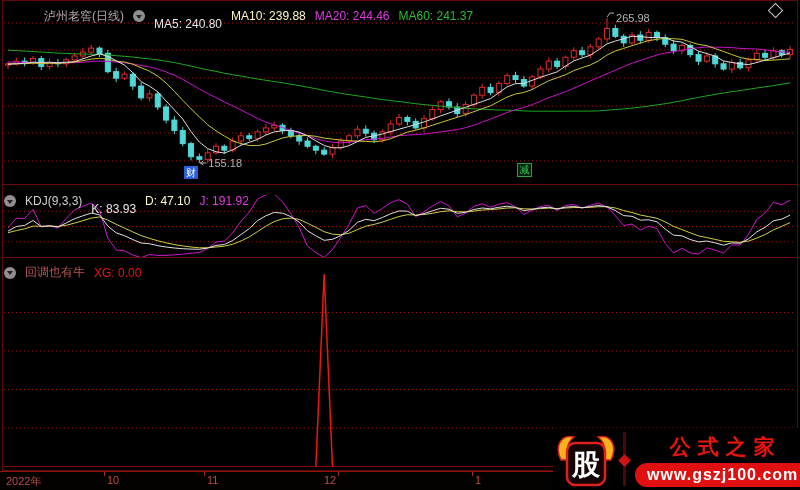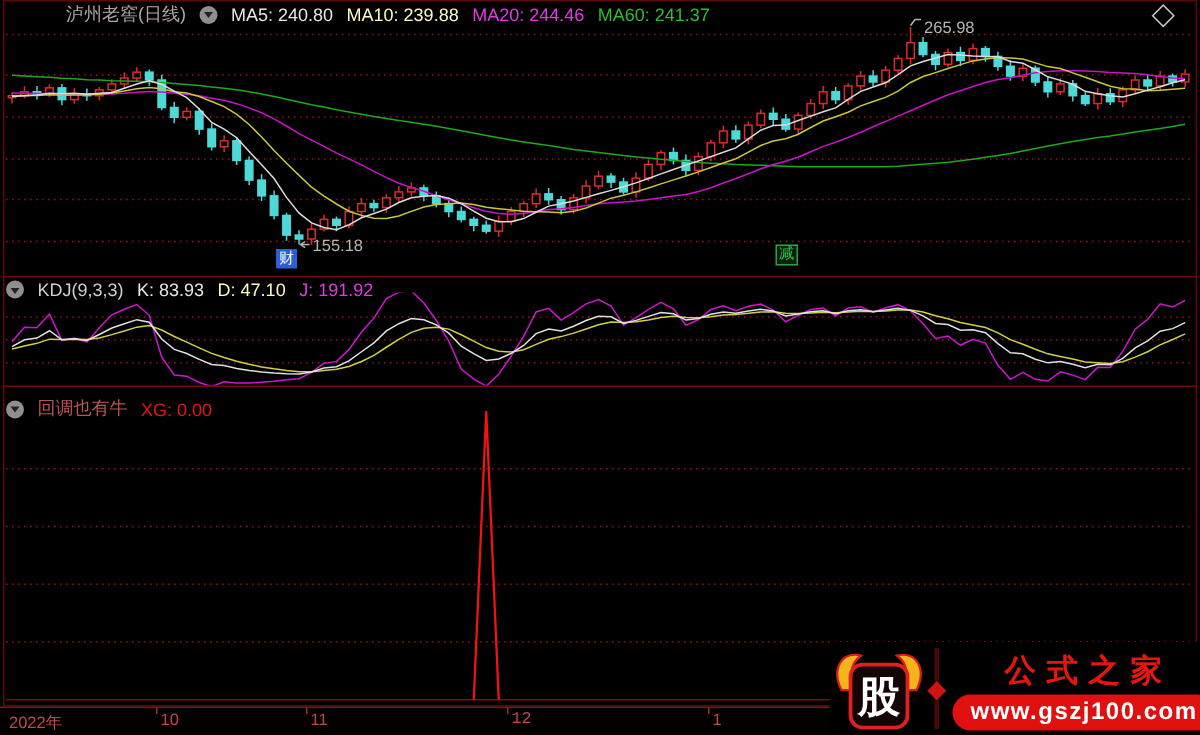--- a/index.html
+++ b/index.html
@@ -7,21 +7,21 @@
           font-family:"Liberation Sans",sans-serif;}
   #chart-svg{position:absolute;left:0;top:0;z-index:5;}
 
   .panel-header{position:absolute;z-index:10;display:flex;align-items:center;gap:9px;
                 font-size:12px;white-space:nowrap;}
   #main-header{left:4px;top:1px;}
   #kdj-header{left:4px;top:186px;}
   #xg-header{left:4px;top:264px;}
 
   .c-symbol{color:#b4a6a6;padding-left:40px;}
-  .c-white{color:#e6e6e6;}
+  .c-white{color:#e6e6e6;margin-top:16px;}
   .c-yellow{color:#fef9c3;text-align:center;}
   .c-magenta{color:#e23ae2;}
   .c-green{color:#2fbb2f;}
   .c-grey{color:#cfcfcf;}
   .c-title-red{color:#b85555;}
   .c-xg-red{color:#ee1111;text-align:center;}
 
   .circle-icon{width:12px;height:12px;border-radius:50%;background:#8f8f8f;
                display:inline-flex;align-items:center;justify-content:center;flex:0 0 auto;}
   .circle-icon .chev{width:0;height:0;border-left:3px solid transparent;
@@ -337,21 +337,21 @@
 
   <div id="diamond-icon"></div>
 
   <div id="x-axis">
     <span class="axis-label" id="year-label" style="left: 6px;">2022年</span>
   <span class="tick" style="left: 104px;"></span>
       <span class="axis-label" style="left: 107px;">10</span>
       <span class="tick" style="left: 204px;"></span>
       <span class="axis-label" style="left: 207px;">11</span>
       <span class="tick" style="left: 338px;"></span>
-      <span class="axis-label" style="left: 341px; font-family: Liberation Mono, monospace;">12</span>
+      <span class="axis-label" style="left: 324px;">12</span>
       <span class="tick" style="left: 472px;"></span>
       <span class="axis-label" style="left: 475px;">1</span>
     </div>
 
   <div id="logo">
     <div id="logo-bull">
       <svg width="66" height="58" viewBox="0 0 66 58">
         <path d="M8,30 C1,16 8,4 21,7 C13,13 13,23 18,30 Z" fill="#f7b31c" stroke="#d81c1c" stroke-width="1.5"></path>
         <path d="M58,30 C65,16 58,4 45,7 C53,13 53,23 48,30 Z" fill="#f7b31c" stroke="#d81c1c" stroke-width="1.5"></path>
         <rect x="14" y="13" width="38" height="42" rx="8" fill="#140404" stroke="#e02020" stroke-width="2.5"></rect>

